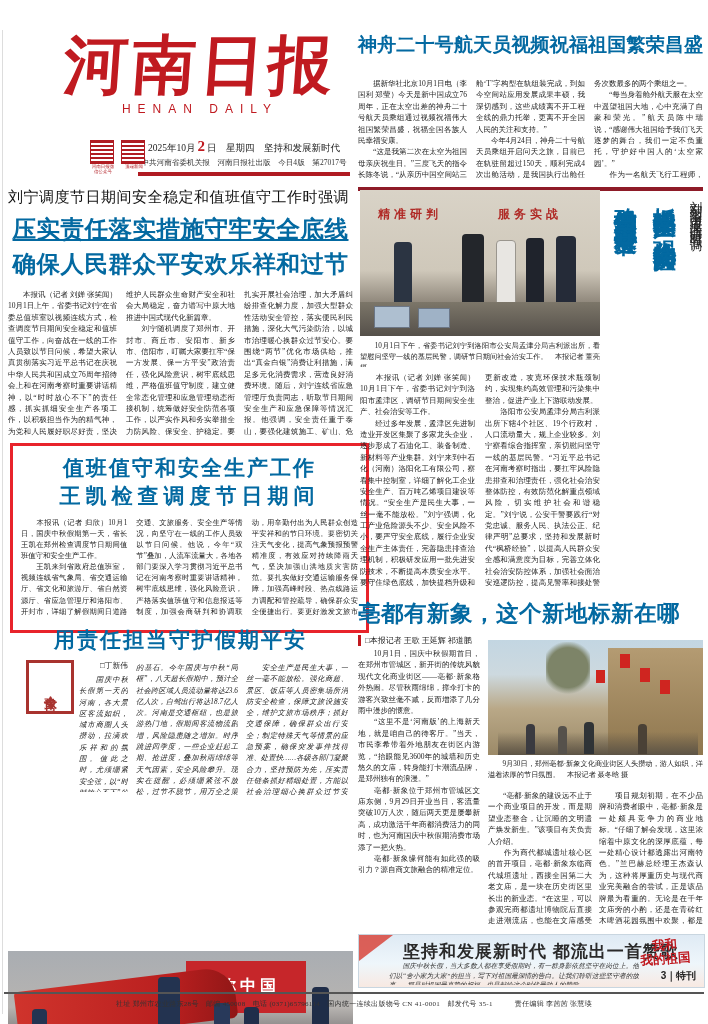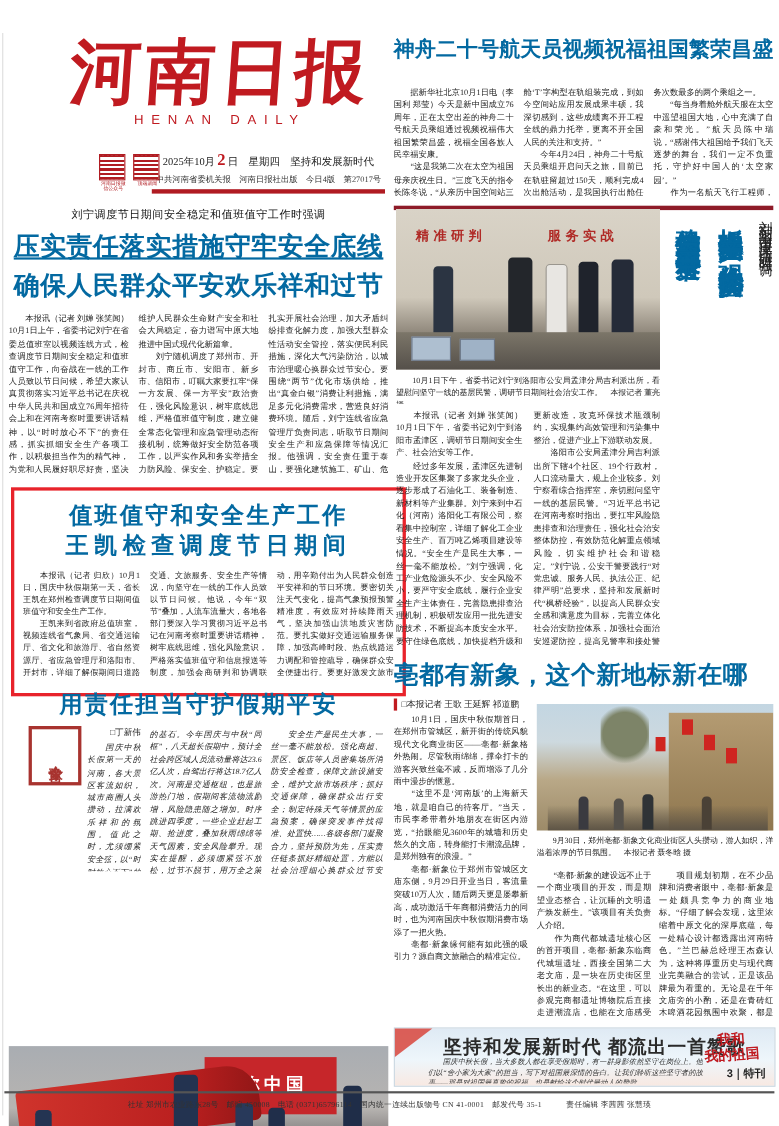--- a/index.html
+++ b/index.html
@@ -68,21 +68,21 @@
     <div class="jtext cols3" style="margin-top:20px;height:103px;">　　据新华社北京10月1日电（李国利 郑莹）今天是新中国成立76周年，正在太空出差的神舟二十号航天员乘组通过视频祝福伟大祖国繁荣昌盛，祝福全国各族人民幸福安康。
 　　“这是我第二次在太空为祖国母亲庆祝生日。”三度飞天的指令长陈冬说，“从亲历中国空间站三舱‘T’字构型在轨组装完成，到如今空间站应用发展成果丰硕，我深切感到，这些成绩离不开工程全线的鼎力托举，更离不开全国人民的关注和支持。”
 　　今年4月24日，神舟二十号航天员乘组开启问天之旅，目前已在轨驻留超过150天，顺利完成4次出舱活动，是我国执行出舱任务次数最多的两个乘组之一。
 　　“每当身着舱外航天服在太空中遥望祖国大地，心中充满了自豪和荣光。”航天员陈中瑞说，“感谢伟大祖国给予我们飞天逐梦的舞台，我们一定不负重托，守护好中国人的‘太空家园’。”
 　　作为一名航天飞行工程师，航天员王杰收获满满。他说：“请祖国和人民放心，我们在中国空间站‘感觉良好’。接下来，我们将继续完成各项科学实验，做好迎接神舟二十一号乘组的各项准备，圆满完成神舟家族太空接力中属于我们的这一棒。”
 　　“我爱你，中国！”中国空间站经过首都北京上空时，他们深情地说，“我们在中国空间站，祝福伟大的祖国国泰民安、繁荣昌盛。”</div>
     <div class="rule-darkred" style="margin-top:6px;height:3.5px;width:345px;"></div>
   </div>
 
   <div class="abs" style="left:8px;top:188px;width:345px;height:250px;">
-    <div style="font-size:10px;text-align:center;color:#111;letter-spacing:.5px;">刘宁调度节日期间安全稳定和值班值守工作时强调</div>
+    <div style="font-size:15px;color:#111;letter-spacing:.5px;">刘宁调度节日期间安全稳定和值班值守工作时强调</div>
     <div class="hl" style="font-size:23.5px;text-align:center;margin-top:6px;letter-spacing:.5px;text-decoration:underline;">压实责任落实措施守牢安全底线</div>
     <div class="hl" style="font-size:23.5px;text-align:center;margin-top:3px;letter-spacing:.5px;">确保人民群众平安欢乐祥和过节</div>
     <div class="jtext cols3" style="margin-top:9px;height:150px;">　　本报讯（记者 刘婵 张笑闻）10月1日上午，省委书记刘宁在省委总值班室以视频连线方式，检查调度节日期间安全稳定和值班值守工作，向奋战在一线的工作人员致以节日问候，希望大家认真贯彻落实习近平总书记在庆祝中华人民共和国成立76周年招待会上和在河南考察时重要讲话精神，以“时时放心不下”的责任感，抓实抓细安全生产各项工作，以积极担当作为的精气神，为党和人民履好职尽好责，坚决维护人民群众生命财产安全和社会大局稳定，奋力谱写中原大地推进中国式现代化新篇章。
 　　刘宁随机调度了郑州市、开封市、商丘市、安阳市、新乡市、信阳市，叮嘱大家要扛牢“保一方发展、保一方平安”政治责任，强化风险意识，树牢底线思维，严格值班值守制度，建立健全常态化管理和应急管理动态衔接机制，统筹做好安全防范各项工作，以严实作风和务实举措全力防风险、保安全、护稳定。要扎实开展社会治理，加大矛盾纠纷排查化解力度，加强大型群众性活动安全管控，落实便民利民措施，深化大气污染防治，以城市治理暖心换群众过节安心。要围绕“两节”优化市场供给，推出“真金白银”消费让利措施，满足多元化消费需求，营造良好消费环境。随后，刘宁连线省应急管理厅负责同志，听取节日期间安全生产和应急保障等情况汇报。他强调，安全责任重于泰山，要强化建筑施工、矿山、危化品等重点行业领域隐患排查，强化商超、景区、饭店等人员密集场所消防安全检查，及时高效处置突发情况，加强暴雨等灾害天气应对，严防城市内涝、山洪地质灾害，强化科技赋能，做到防患未然，最大限度防范减轻各类事故发生。
 　　“节日期间客流物流规模增，风险隐患随之增加，大家奔忙在工作岗位上，坚持放假不放松、过节不脱节，用我们的‘辛苦指数’换来百姓的‘幸福指数’。”刘宁说，要深化文旅融合，保障文旅设施安全，维护文旅市场秩序，引导诚信合规经营，不断提升游客满意度和获得感。要做好交通保障，加强警地协调联动，强化重点路段、重点时段巡查巡护，优化道路客运组织和出行信息发布，确保群众出行安全。要抓紧“三秋”生产，抢抓降雨间隙窗口期，组织农户科学分类开展抢收，完善烘干收储服务和技术指导，确保颗粒归仓。要夯实作风建设，巩固拓展深入贯彻中央八项规定精神学习教育成果，严防违规吃喝等问题反弹回潮，营造风清气正的节日氛围。
 　　省领导张巍、安伟、陈星参加。</div>
   </div>
 
   <div class="abs" style="left:10px;top:443px;width:337px;height:172px;border:3px solid #e8232b;padding:6px 8px;background:#fff;">
     <div class="hl" style="font-size:21px;text-align:center;letter-spacing:2px;margin-top:2px;">值班值守和安全生产工作</div>

